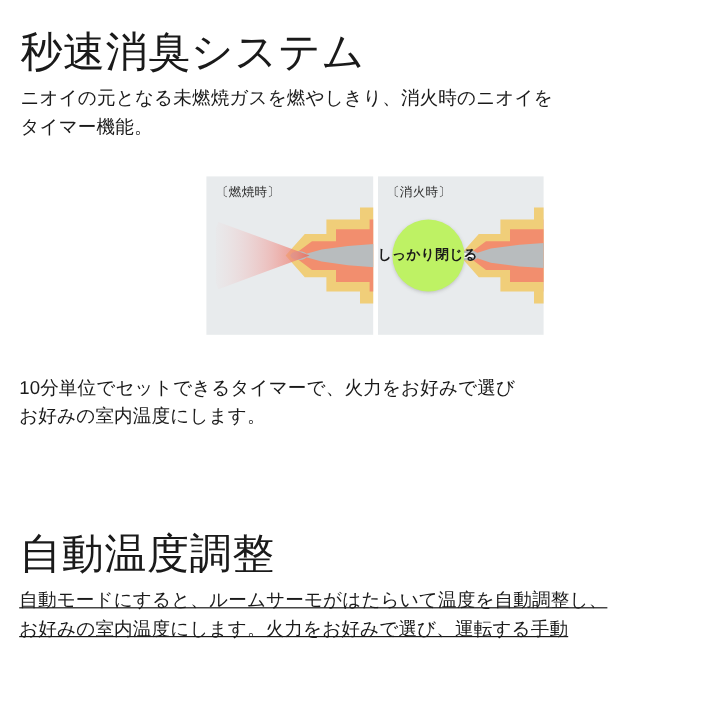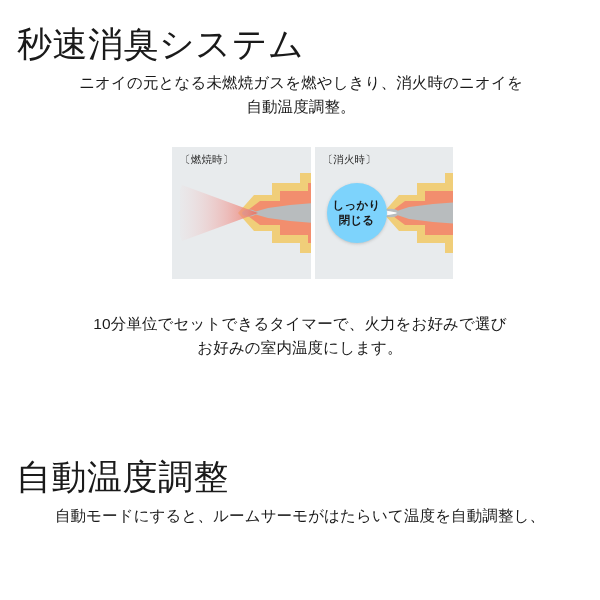--- a/index.html
+++ b/index.html
@@ -20,21 +20,20 @@
     font-weight:400;
     letter-spacing:0.5px;
     color:#1a1a1a;
     white-space:nowrap;
   }
   .body-text {
     font-size:15.5px;
     line-height:24px;
     color:#1a1a1a;
     letter-spacing:0.1px;
-    text-align:center;
   }
   .body-text p { margin:0; }
 
   
   #sec-odor { position:absolute; left:1px; top:26px; width:600px; }
   #sec-odor .body-text { margin-top:10px; }
 
   
   .diagram {
     position:absolute;
@@ -83,25 +82,24 @@
   }
   .flame svg { display:block; width:78px; height:66px; }
 
   
   .callout {
     position:absolute;
     left:12px; top:50%;
     transform:translateY(-50%);
     width:60px; height:60px;
     border-radius:50%;
-    background:#7dd3fc;
+    background:#bef264;
     box-shadow:0 1px 3px rgba(90,90,90,0.28);
     z-index:7;
     display:flex;
-    flex-direction:column;
     align-items:center;
     justify-content:center;
   }
   .callout-line {
     font-size:11.5px;
     line-height:15px;
     font-weight:700;
     color:#1a1a1a;
     letter-spacing:0.2px;
     white-space:nowrap;
@@ -114,33 +112,33 @@
     background:#ffffff;
     z-index:7;
     clip-path:polygon(0% 0%, 100% 42%, 100% 58%, 0% 100%);
   }
 
   
   #sec-timer { position:absolute; left:0; top:302px; width:600px; }
   #sec-timer .body-text { margin-top:10px; }
 
   
-  #sec-auto { position:absolute; left:0; top:459px; width:600px; }
-  #sec-auto .body-text { margin-top:10px; }
+  #sec-auto { position:absolute; left:0; top:444px; width:600px; }
+  #sec-auto .body-text { margin-top:10px;text-decoration:underline; }
 </style>
 </head>
 <body>
 
 <div class="page">
 
   <div class="section" id="sec-odor">
     <div class="heading">秒速消臭システム</div>
     <div class="body-text">
       <p>ニオイの元となる未燃焼ガスを燃やしきり、消火時のニオイを</p>
-      <p>自動温度調整。</p>
+      <p>タイマー機能。</p>
     </div>
   </div>
 
   <div class="diagram">
 
     <div class="panel panel-burn">
       <div class="panel-label">〔燃焼時〕</div>
 
       <div class="flame">
         <svg viewBox="0 0 78 66">
@@ -209,16 +207,17 @@
     <div class="body-text">
       <p>10分単位でセットできるタイマーで、火力をお好みで選び</p>
       <p>お好みの室内温度にします。</p>
     </div>
   </div>
 
   <div class="section" id="sec-auto">
     <div class="heading">自動温度調整</div>
     <div class="body-text">
       <p>自動モードにすると、ルームサーモがはたらいて温度を自動調整し、</p>
+      <p>お好みの室内温度にします。火力をお好みで選び、運転する手動</p>
     </div>
   </div>
 
 </div>
 
 </body></html>

